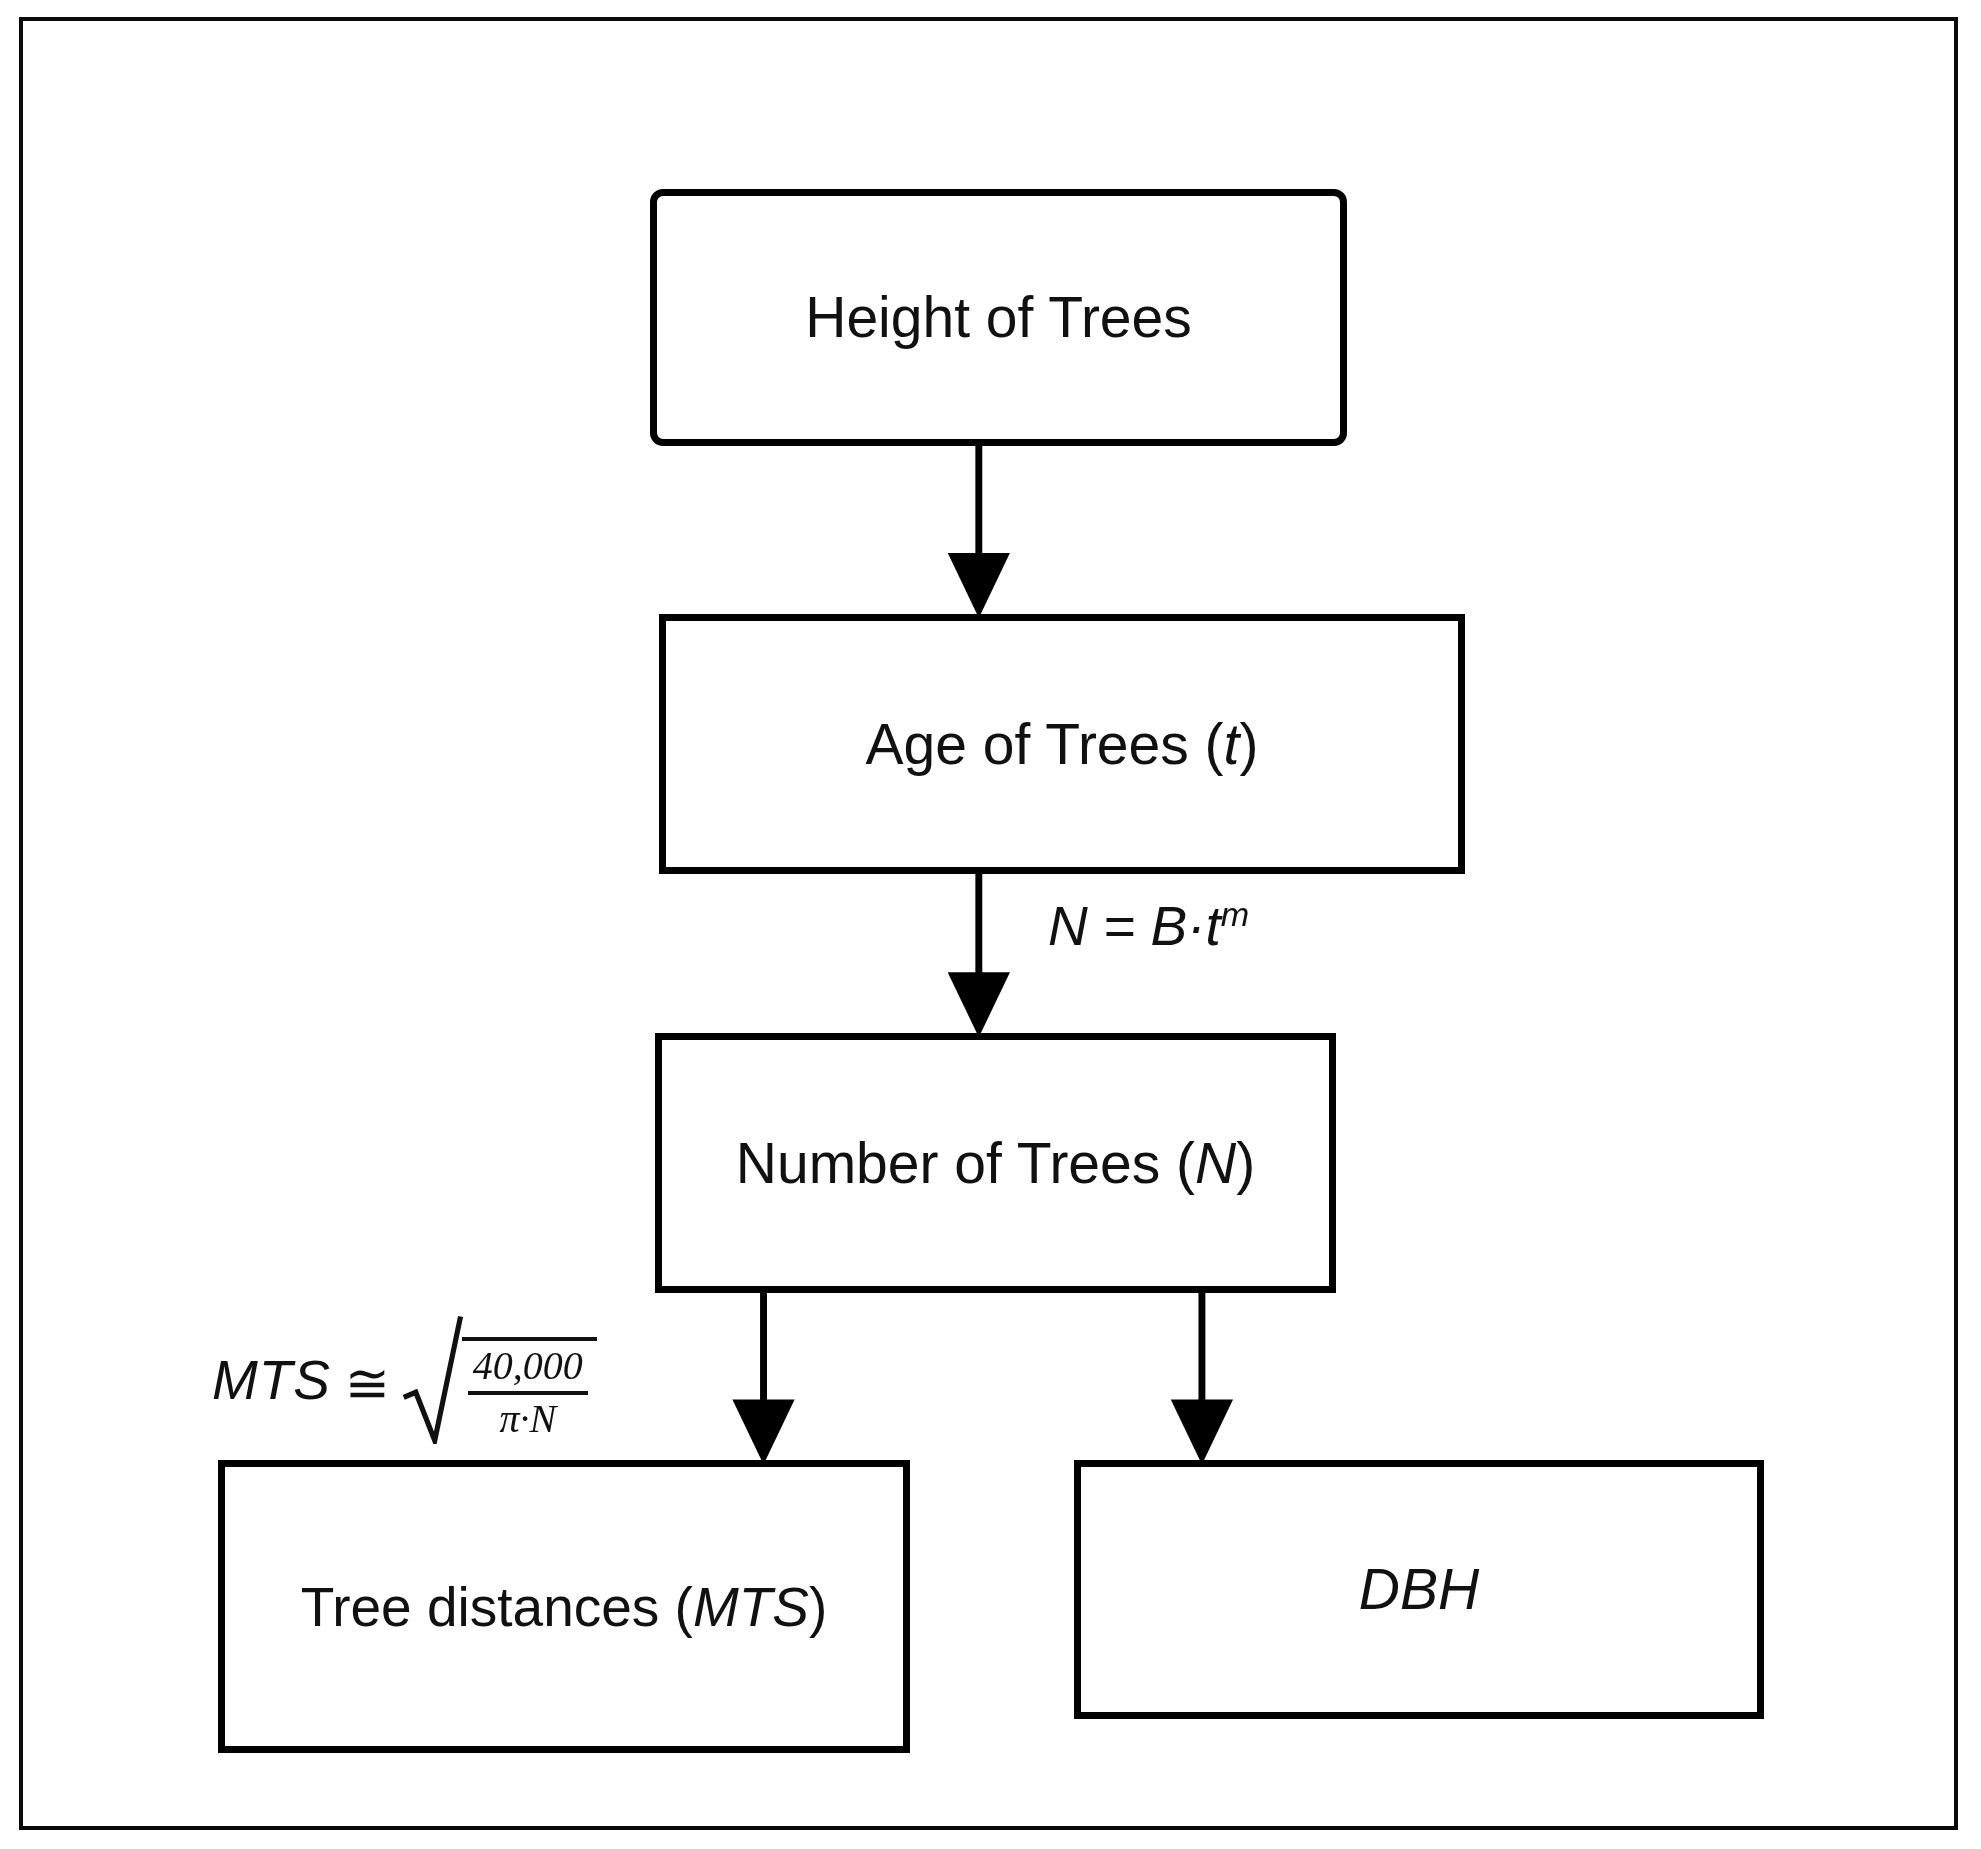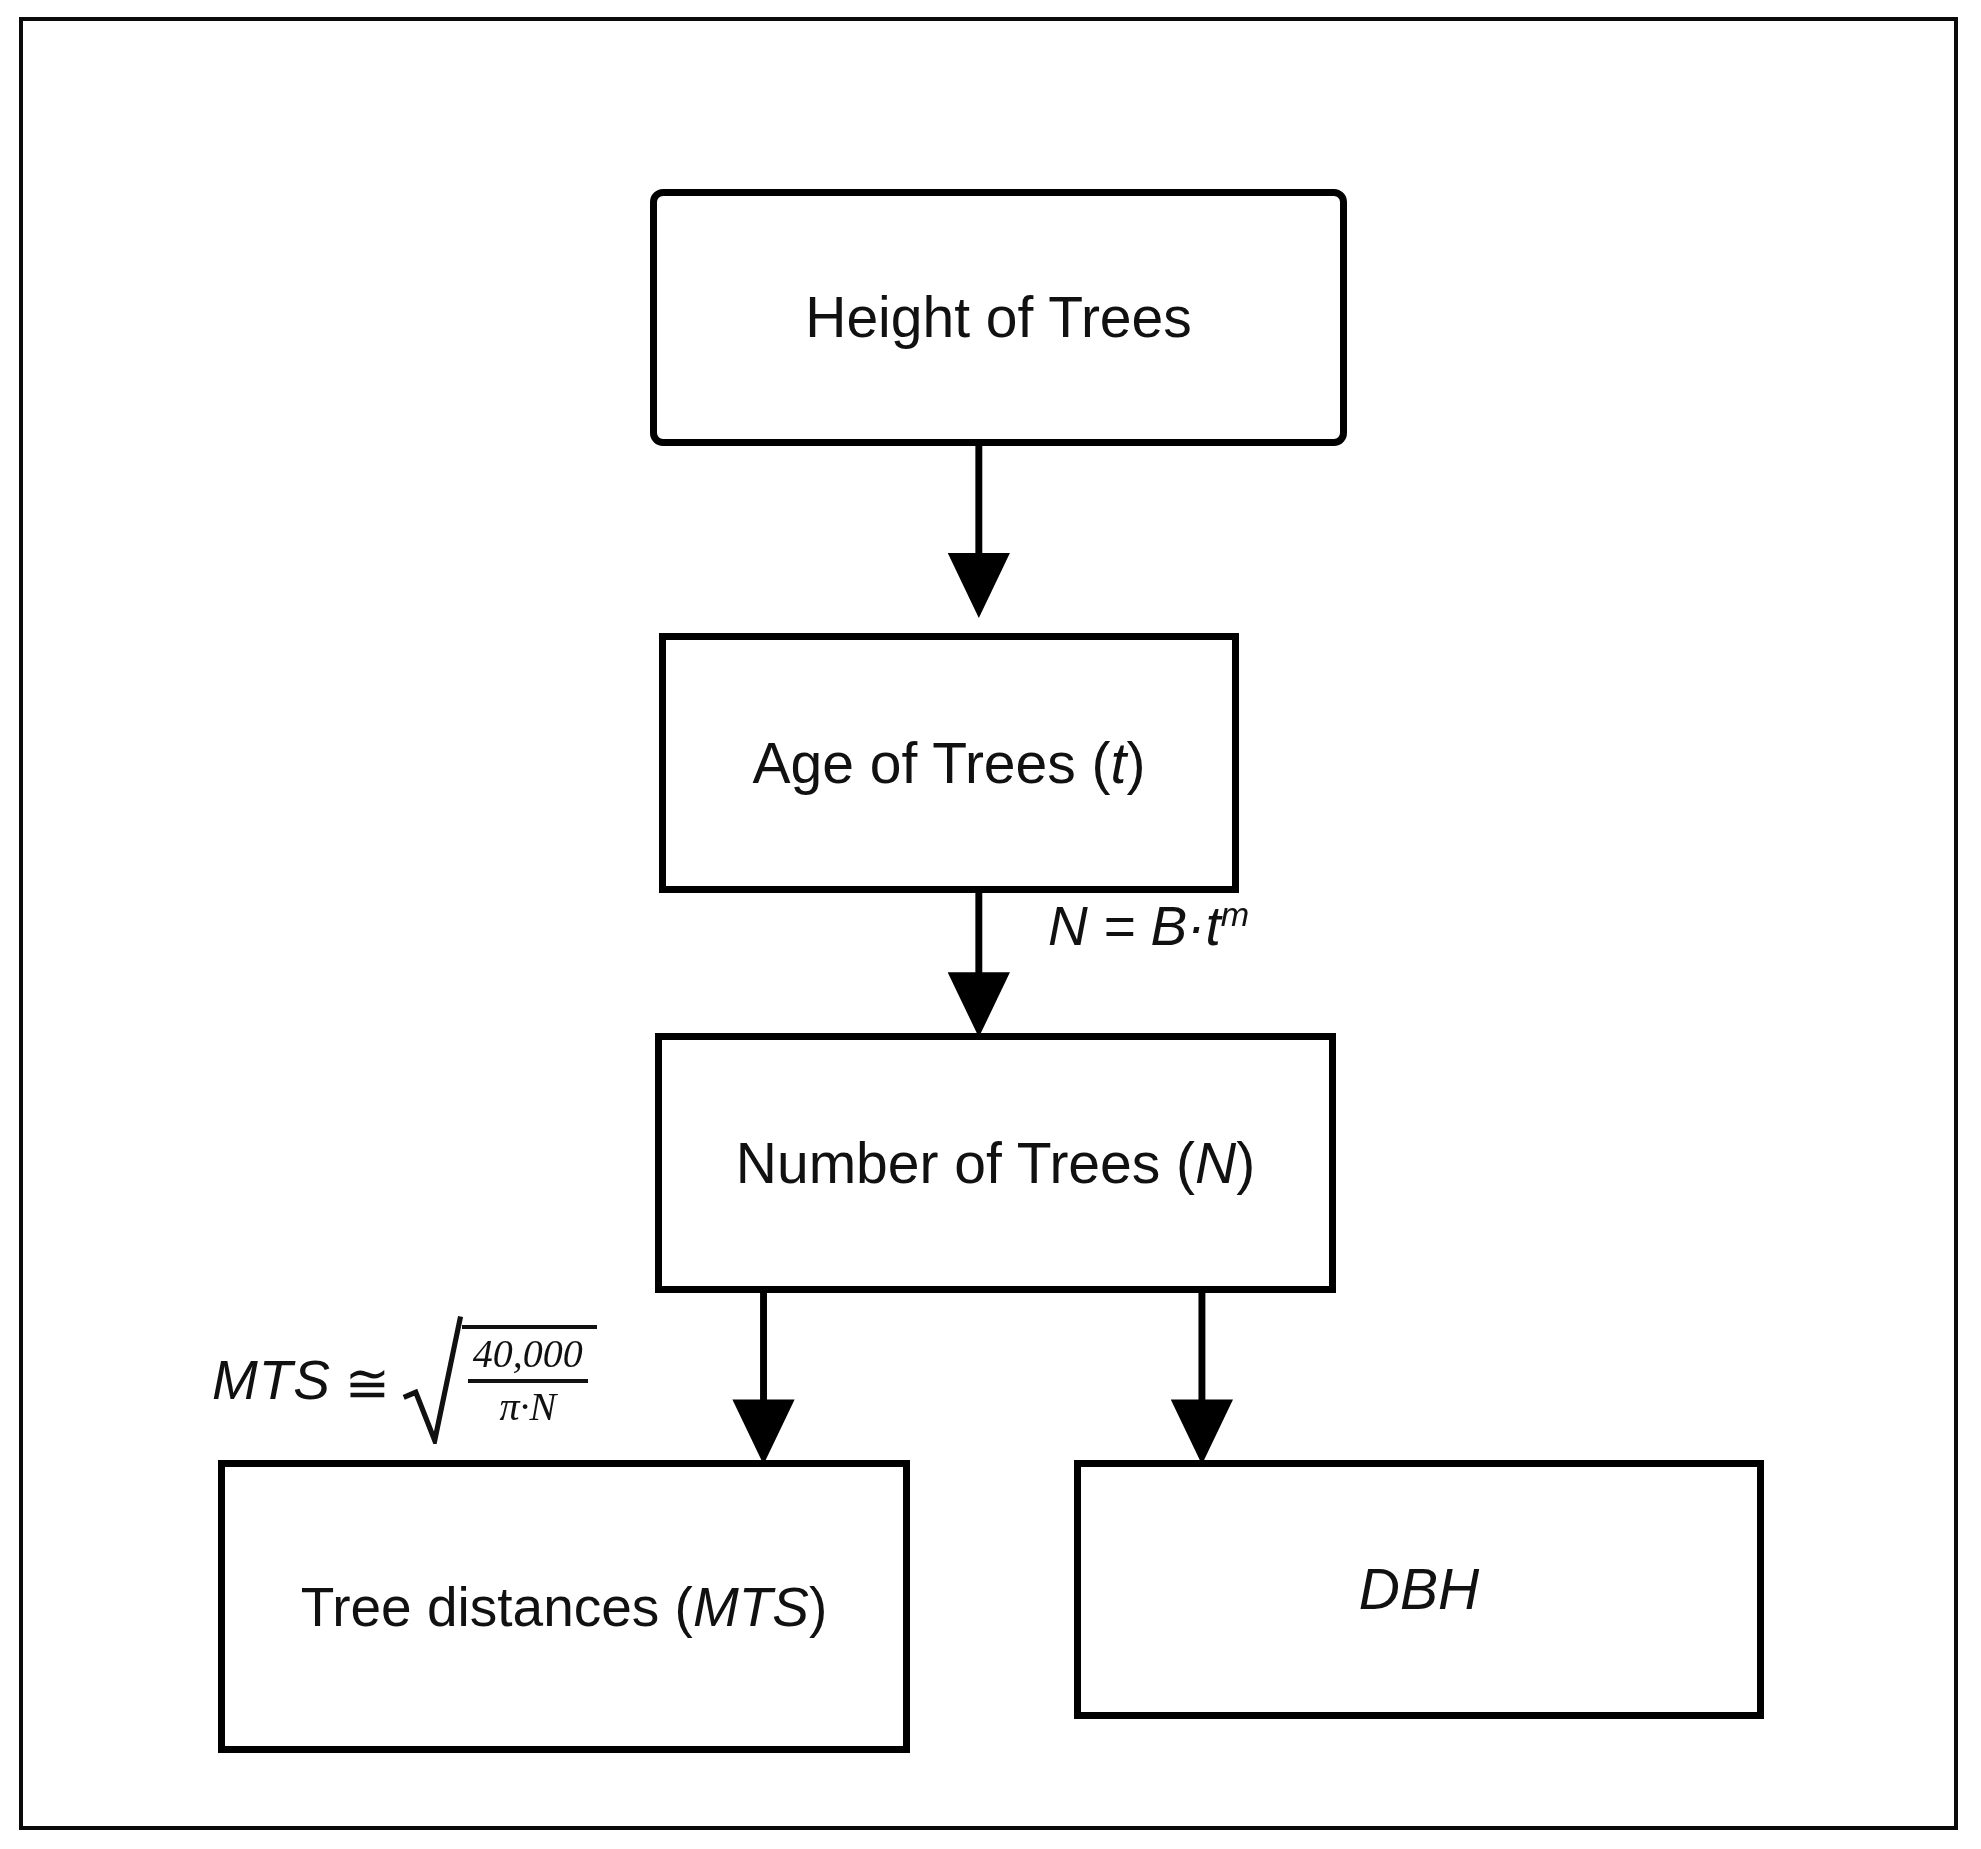--- a/index.html
+++ b/index.html
@@ -54,21 +54,21 @@
   .node-label.serif-ish {
     font-family: "Liberation Sans", sans-serif;
     font-size: 55px;
   }
   .node-label.italic-only {
     font-style: italic;
     font-size: 57px;
   }
 
   #box-height  { left: 627px;  top: 168px;  width: 697px;  height: 257px; border-radius: 13px; }
-  #box-age     { left: 636px;  top: 612px;  width: 580px;  height: 260px; }
+  #box-age     { left: 636px;  top: 593px;  width: 806px;  height: 260px; }
   #box-number  { left: 632px;  top: 1012px; width: 681px;  height: 260px; }
   #box-mts     { left: 195px;  top: 1439px; width: 692px;  height: 293px; }
   #box-dbh     { left: 1051px; top: 1439px; width: 690px;  height: 259px; }
 
   
   #connectors {
     position: absolute;
     left: 0; top: 0;
     width: 1981px;
     height: 1850px;
@@ -109,21 +109,21 @@
   }
   #label-mts-eq .approx {
     font-family: "Liberation Sans", sans-serif;
     font-size: 54px;
     margin: 0 12px 0 14px;
     position: relative;
     top: 3.5px;
   }
   .radical {
     display: flex;
-    align-items: center;
+    align-items: flex-end;
     position: relative;
     top: -1.7px;
   }
   .radical-sign {
     display: block;
   }
   .radicand {
     display: flex;
     flex-direction: column;
     align-items: center;

